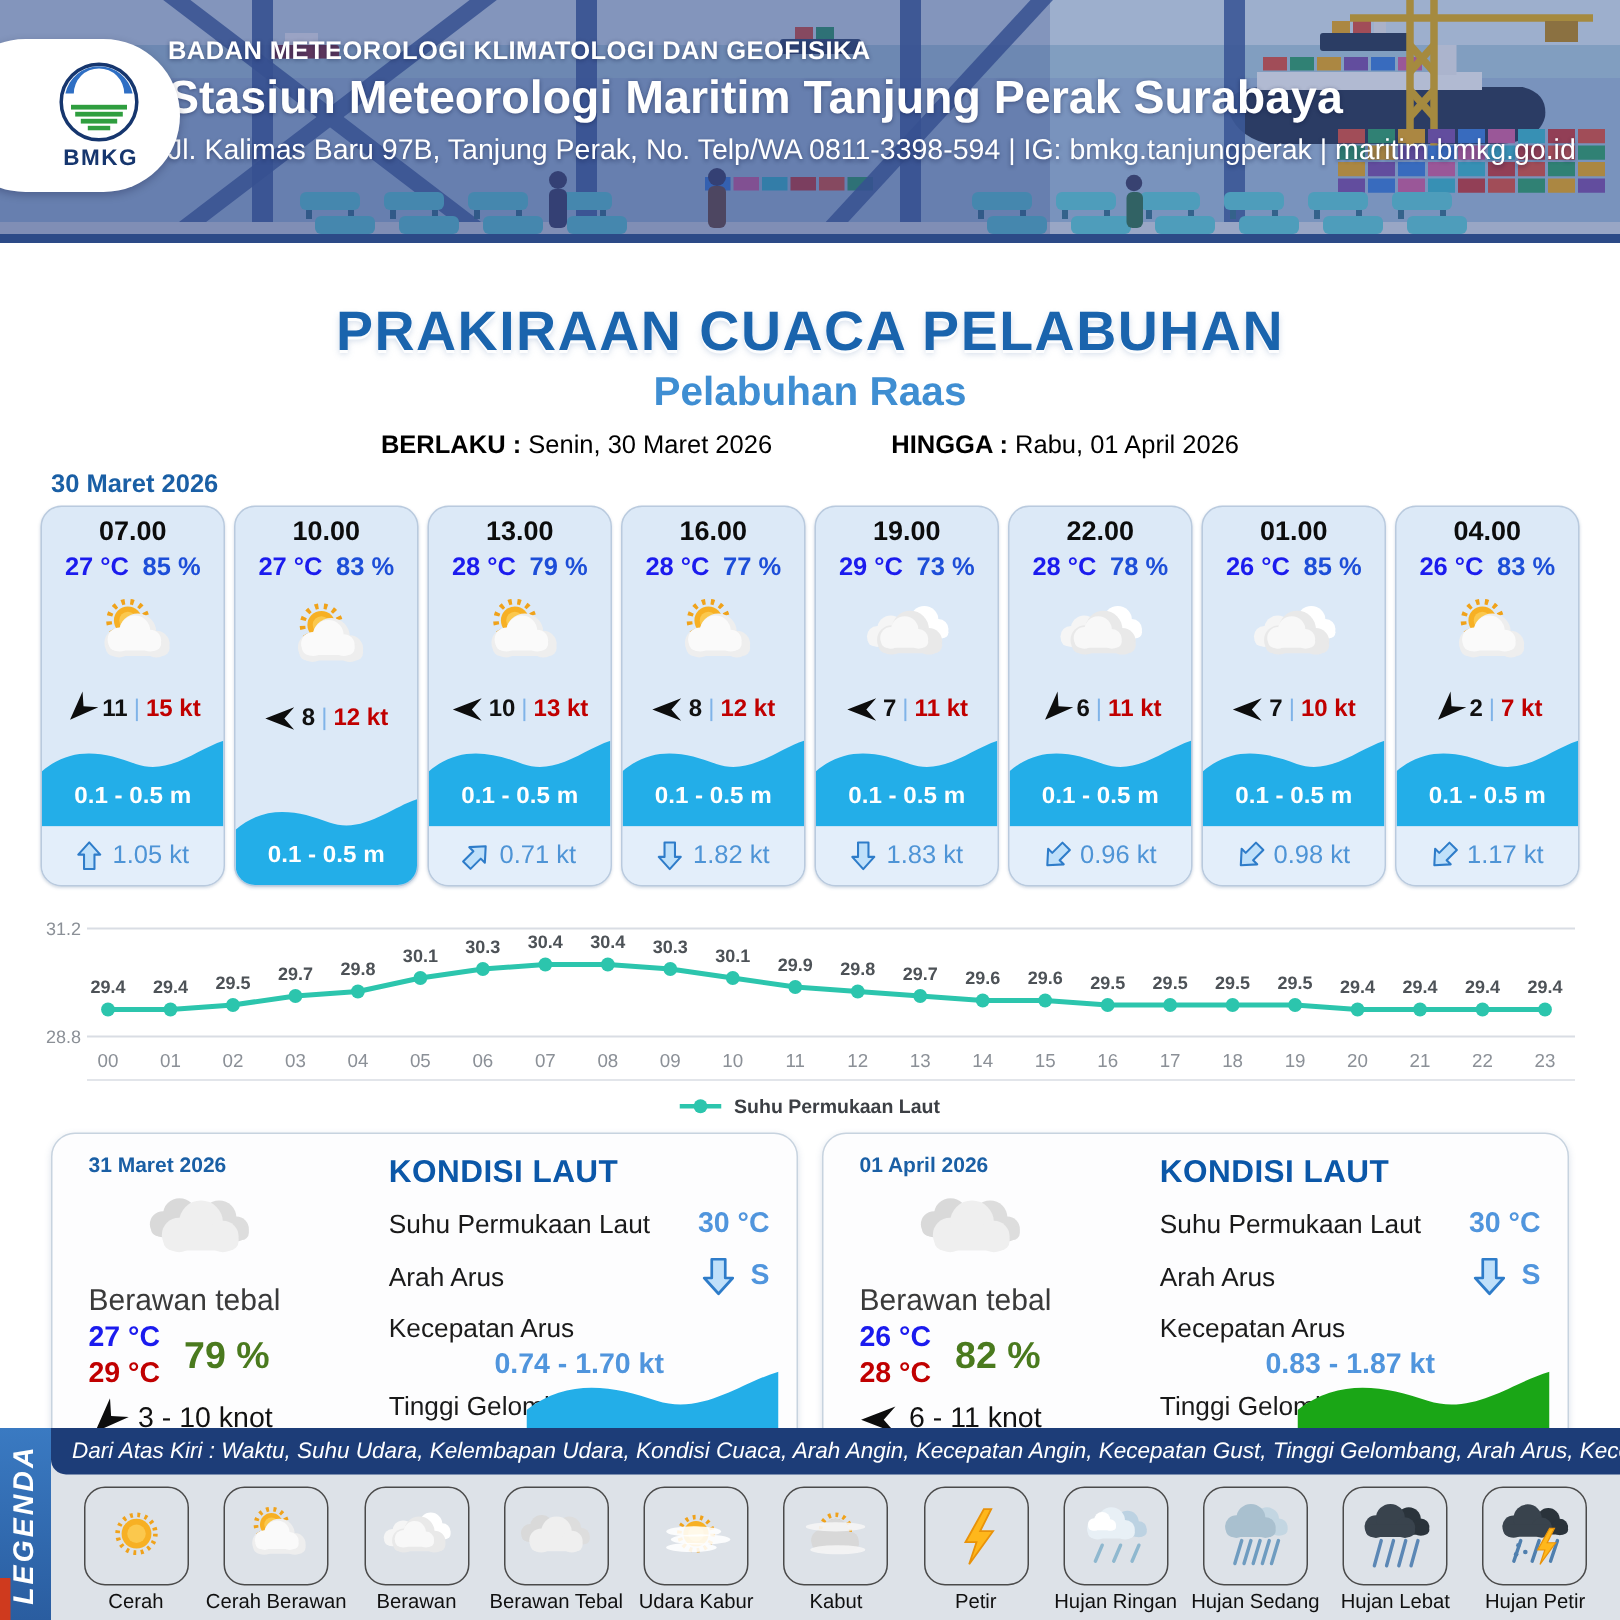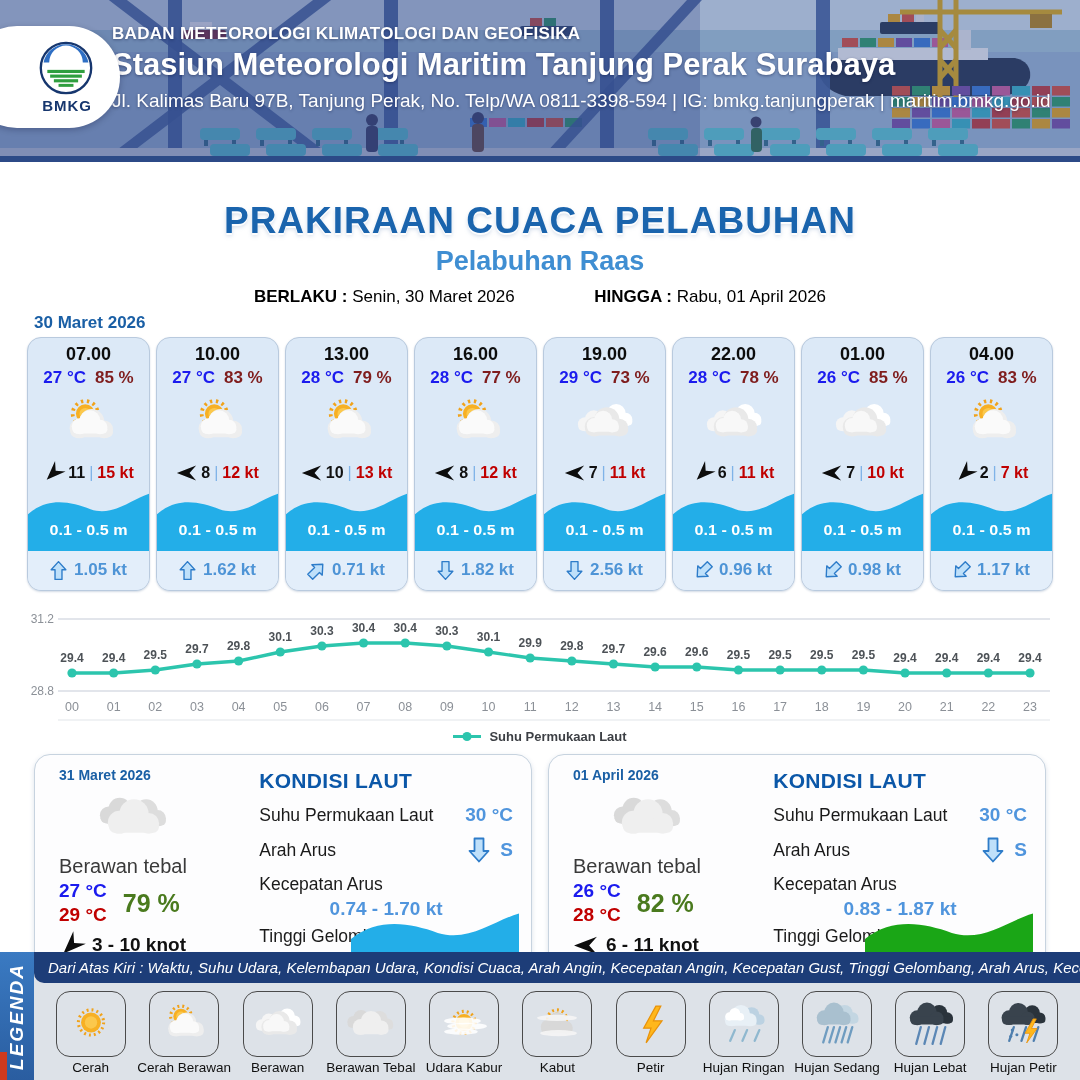--- a/index.html
+++ b/index.html
@@ -27,48 +27,48 @@
   .validity .gap{display:inline-block;width:70px;}
   .fdate{text-align:left;margin:6px 0 0 34px;font-size:17px;font-weight:bold;color:#1a5fa5;}
 
   
   .cards{display:flex;gap:6px;margin:4px 27px 0 27px;}
   .fcard{width:123px;height:254px;background:#dce9f7;border:1px solid #b9cade;border-radius:14px;
     overflow:hidden;box-sizing:border-box;display:flex;flex-direction:column;box-shadow:0 1px 2px rgba(80,110,150,.25);}
   .ftime{text-align:center;font-size:18px;font-weight:bold;color:#0c0c0c;margin-top:6px;}
   .ftemps{display:flex;justify-content:center;gap:9px;margin-top:3px;font-size:17px;font-weight:bold;}
   .ftemp{color:#1b1bee;}
-  .fhum{color:#7f1d1d;}
+  .fhum{color:#1d4ed8;}
   .ficon{display:flex;justify-content:center;align-items:center;height:76px;}
   .fwind{display:flex;justify-content:center;align-items:center;gap:4px;font-size:16px;font-weight:bold;height:30px;}
   .fwind .wspd{color:#111;}
   .fwind .wsep{color:#7fb3e8;font-weight:normal;}
   .fwind .wgust{color:#c00000;}
   .fwave{margin-top:auto;line-height:0;}
-  .fcur{display:flex;justify-content:center;align-items:center;gap:7px;height:42px;font-size:17px;font-weight:bold;color:#4e94d6;background:#e3eefa;}
+  .fcur{display:flex;justify-content:center;align-items:center;gap:7px;height:42px;font-size:17px;font-weight:normal;color:#4e94d6;background:#e3eefa;}
   .dart{display:inline-block;}
 
   
   .chartwrap{margin:8px 30px 0 30px;}
   .chart-legend{display:flex;justify-content:center;align-items:center;gap:8px;margin-top:2px;
     font-size:13px;font-weight:bold;color:#3c3f44;}
 
   
   .daily{display:flex;gap:16px;margin:10px 34px 0 34px;}
   .dcard{flex:1;height:242px;background:#fdfdfe;border:1.5px solid #c7d3df;border-radius:16px;
     box-shadow:0 2px 5px rgba(90,120,160,.22);display:flex;box-sizing:border-box;overflow:hidden;}
   .dleft{width:44%;padding:12px 0 0 24px;box-sizing:border-box;}
   .ddate{font-size:14px;font-weight:bold;color:#1a5fa5;}
   .dicon{height:70px;display:flex;justify-content:center;align-items:center;width:150px;}
   .dcond{font-size:20px;color:#3a3a3a;margin-top:2px;}
   .dtemps{display:flex;align-items:center;gap:16px;margin-top:2px;}
   .tmin{font-size:19px;font-weight:bold;color:#1b1bee;}
   .tmax{font-size:19px;font-weight:bold;color:#c00000;margin-top:2px;}
   .dhum{font-size:25px;font-weight:bold;color:#4a7a1e;}
-  .dwind{display:flex;align-items:center;gap:8px;font-size:19px;font-weight:bold;color:#111;margin-top:8px;}
+  .dwind{display:flex;align-items:center;gap:8px;font-size:19px;font-weight:normal;color:#111;margin-top:8px;}
   .dgust{font-size:19px;font-weight:bold;color:#c00000;margin:6px 0 0 36px;}
   .dright{flex:1;padding:14px 18px 0 6px;box-sizing:border-box;position:relative;}
   .dhead{font-size:21px;font-weight:bold;color:#0b57a8;letter-spacing:.3px;}
   .drow{display:flex;justify-content:space-between;align-items:center;margin-top:11px;}
   .dlabel{font-size:17.5px;color:#1a1a1a;}
   .dval{font-size:19px;font-weight:bold;color:#5095dd;}
   .dirval{display:flex;align-items:center;gap:10px;}
   .drow.stack{display:block;}
   .stack .dval{display:block;text-align:center;margin-top:3px;}
   .dwavebox{position:absolute;right:12px;bottom:10px;line-height:0;}
@@ -378,26 +378,20 @@
             <path d="M1 10 L23 1.5 L15.5 10 L23 18.5 Z" fill="#0d0d0d"></path>
           </svg>
       <span class="wspd">8</span>
       <span class="wsep">|</span>
       <span class="wgust">12 kt</span>
     </div>
     <div class="fwave"><svg width="121" height="64" viewBox="0 0 120 66" preserveAspectRatio="none">
             <path d="M0 28 C 20 10 42 15 62 23 C 84 31 102 13 120 7 L120 66 L0 66 Z" fill="#23aee8"></path>
             <text x="60" y="50" text-anchor="middle" font-size="16" font-weight="bold" fill="#ffffff" font-family="Liberation Sans, sans-serif">0.1 - 0.5 m</text>
           </svg></div>
-    <div class="fcur">
-      <svg width="17" height="21" viewBox="0 0 22 26" style="transform:rotate(0deg);transform-origin:center">
-            <path d="M11 1.5 L20.5 12 L15.5 12 L15.5 24.5 L6.5 24.5 L6.5 12 L1.5 12 Z" fill="#bfe0fa" stroke="#2e7cc9" stroke-width="1.8" stroke-linejoin="round"></path>
-          </svg>
-      <span class="cval">1.62 kt</span>
-    </div>
   </div>
   <div class="fcard">
     <div class="ftime">13.00</div>
     <div class="ftemps">
       <span class="ftemp">28 °C</span>
       <span class="fhum">79 %</span>
     </div>
     <div class="ficon">
           <svg viewBox="-34 -30 68 60" width="66" height="56">
             <circle cx="-4" cy="-10" r="10" fill="#f7b024"></circle>
@@ -523,21 +517,21 @@
       <span class="wgust">11 kt</span>
     </div>
     <div class="fwave"><svg width="121" height="64" viewBox="0 0 120 66" preserveAspectRatio="none">
             <path d="M0 28 C 20 10 42 15 62 23 C 84 31 102 13 120 7 L120 66 L0 66 Z" fill="#23aee8"></path>
             <text x="60" y="50" text-anchor="middle" font-size="16" font-weight="bold" fill="#ffffff" font-family="Liberation Sans, sans-serif">0.1 - 0.5 m</text>
           </svg></div>
     <div class="fcur">
       <svg width="17" height="21" viewBox="0 0 22 26" style="transform:rotate(180deg);transform-origin:center">
             <path d="M11 1.5 L20.5 12 L15.5 12 L15.5 24.5 L6.5 24.5 L6.5 12 L1.5 12 Z" fill="#bfe0fa" stroke="#2e7cc9" stroke-width="1.8" stroke-linejoin="round"></path>
           </svg>
-      <span class="cval">2.56 kt</span>
+      <span class="cval">1.83 kt</span>
     </div>
   </div>
   <div class="fcard">
     <div class="ftime">22.00</div>
     <div class="ftemps">
       <span class="ftemp">28 °C</span>
       <span class="fhum">78 %</span>
     </div>
     <div class="ficon">
           <svg viewBox="-34 -30 68 60" width="66" height="56">

